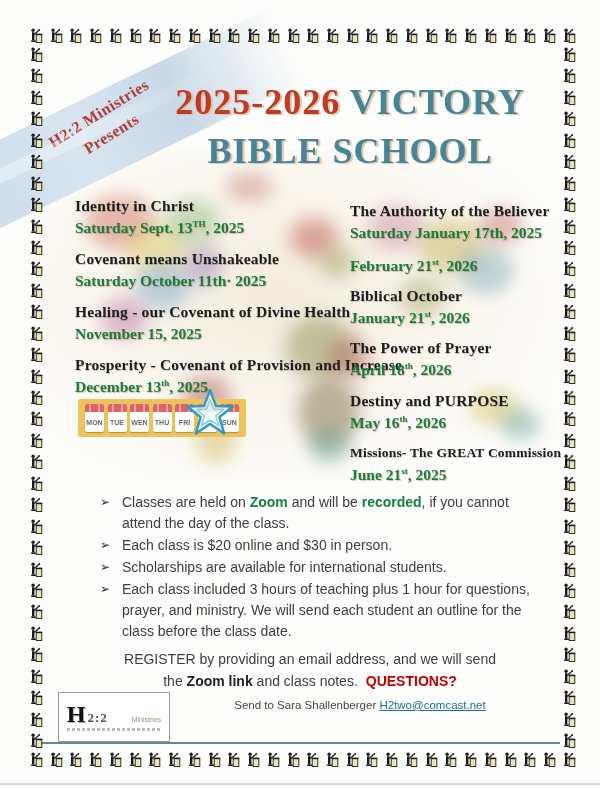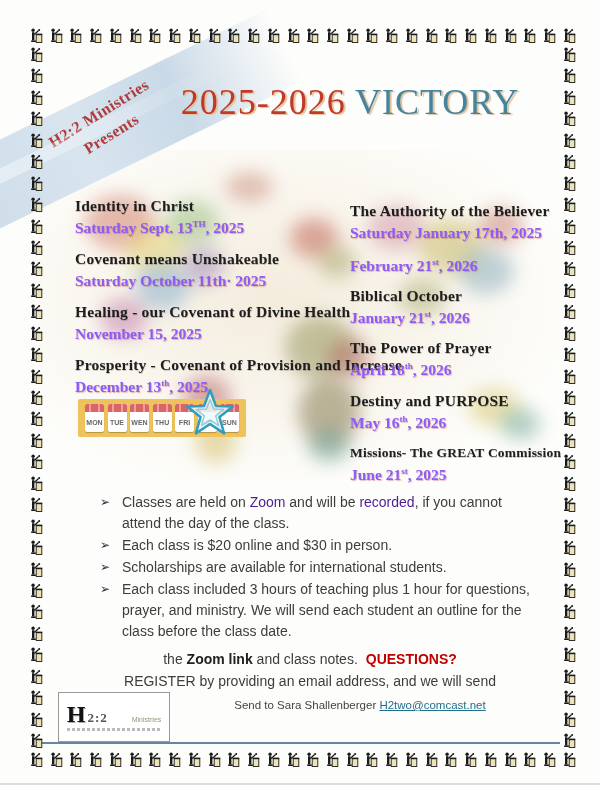--- a/index.html
+++ b/index.html
@@ -21,53 +21,53 @@
   .ribbon{position:absolute;left:-75px;top:88px;width:380px;height:80px;z-index:2;
     transform:rotate(-26deg);
     background:linear-gradient(90deg,#ccdbe8 0%,#d8e5ef 40%,#c9d9e7 68%,rgba(201,217,231,0) 100%);}
   .ribbon:after{content:"";position:absolute;left:0;top:26px;width:100%;height:14px;
     background:linear-gradient(90deg,rgba(255,255,255,.55),rgba(255,255,255,0) 85%);}
   .ribbon-text{position:absolute;left:98px;top:8px;width:170px;text-align:center;
     transform:rotate(-6deg);font-family:"Liberation Serif",serif;font-weight:bold;
     font-size:16px;color:#b13b3b;line-height:24px;letter-spacing:.5px;}
   
   .title-block{position:absolute;left:130px;top:78px;width:440px;text-align:center;z-index:3;
-    font-family:"Liberation Serif",serif;font-weight:normal;font-size:36px;line-height:49px;
+    font-family:"Liberation Serif",serif;font-weight:bold;font-size:36px;line-height:49px;
     letter-spacing:1px;}
   .t-red{color:#c13a27;text-shadow:2px 1px 1px #dfc3a0;}
   .t-teal{color:#45849b;text-shadow:2px 1px 1px #dfc3a0;}
   
   .col{position:absolute;z-index:3;}
   .col-left{left:75px;top:196px;width:300px;}
   .col-right{left:350px;top:201px;width:230px;}
   .cls{margin-bottom:12px;}
   .col-right .cls{margin-bottom:11px;}
   .cls-title{font-family:"Liberation Serif",serif;font-size:15.5px;font-weight:600;
     color:#1e1e1e;white-space:nowrap;line-height:19px;letter-spacing:.2px;
     text-shadow:.5px .5px 0 rgba(0,0,0,.2);}
   .cls-date{font-family:"Liberation Serif",serif;font-size:15.5px;font-weight:700;
-    color:#8b5cf6;white-space:nowrap;line-height:19px;
+    color:#15803d;white-space:nowrap;line-height:19px;
     text-shadow:1px 1px 1px rgba(180,60,60,.35);}
   .cls-date sup{font-size:9px;}
   .cls.small .cls-title{font-size:13.5px;}
   
   .calendar{position:absolute;left:78px;top:399px;width:168px;height:38px;background:#efc35c;
     display:flex;align-items:center;justify-content:space-between;padding:0 7px;
     box-sizing:border-box;border-radius:2px;z-index:3;}
   .tab{width:19px;height:28px;background:#fff;border-radius:2px;overflow:hidden;
     box-shadow:0 1px 1px rgba(0,0,0,.25);display:flex;flex-direction:column;}
   .tab-top{height:8px;background:linear-gradient(90deg,#d96565 0 4px,#ef9d9d 4px 6px,#d96565 6px 13px,#ef9d9d 13px 15px,#d96565 15px 19px);}
   .tab-label{flex:1;display:flex;align-items:center;justify-content:center;
     font-size:7px;font-weight:bold;color:#666;}
   .star{position:absolute;left:185px;top:389px;z-index:4;}
   
   .bullets{position:absolute;left:100px;top:492px;width:432px;font-size:14px;color:#3d3d3d;z-index:3;}
   .bl{display:flex;gap:8px;margin-bottom:1px;line-height:21px;}
   .mk{flex:0 0 14px;color:#1f2a38;font-size:12px;line-height:21px;}
-  .hl{color:#4c1d95;font-weight:normal;}
+  .hl{color:#15803d;font-weight:bold;}
   
   .register{position:absolute;left:70px;top:648px;width:480px;text-align:center;
     font-size:14px;color:#3d3d3d;line-height:22px;z-index:3;}
   .bb{font-weight:bold;color:#222;}
   .qq{font-weight:bold;color:#c00000;margin-left:8px;}
   .contact{position:absolute;left:195px;top:699px;width:330px;text-align:center;
     font-size:11.5px;color:#444;z-index:3;}
   .email{color:#1f6f8e;text-decoration:underline;cursor:pointer;text-align:center;}
   
   .logo{position:absolute;left:58px;top:692px;width:112px;height:50px;border:1px solid #999;
@@ -117,20 +117,21 @@
 
   <div class="ribbon">
     <div class="ribbon-text">
       <div>H2:2 Ministries</div>
       <div>Presents</div>
     </div>
   </div>
 
   <div class="title-block">
     <div><span class="t-red">2025-2026</span> <span class="t-teal">VICTORY</span></div>
+    <div class="t-teal">BIBLE SCHOOL</div>
   </div>
 
   <div class="col col-left">
     <div class="cls">
       <div class="cls-title">Identity in Christ</div>
       <div class="cls-date"><span>Saturday Sept. 13</span><sup>TH</sup><span>, 2025</span></div>
     </div>
     <div class="cls">
       <div class="cls-title">Covenant means Unshakeable</div>
       <div class="cls-date"><span>Saturday October 11th· 2025</span><sup></sup><span></span></div>
@@ -221,22 +222,22 @@
       <span class="mk">➢</span>
       <div>Scholarships are available for international students.</div>
     </div>
     <div class="bl">
       <span class="mk">➢</span>
       <div>Each class included 3 hours of teaching plus 1 hour for questions, prayer, and ministry. We will send each student an outline for the class before the class date.</div>
     </div>
   </div>
 
   <div class="register">
+    <div>REGISTER by providing an email address, and we will send</div>
     <div><span>the </span><span class="bb">Zoom link</span><span> and class notes.</span><span class="qq">QUESTIONS?</span></div>
-    <div>REGISTER by providing an email address, and we will send</div>
   </div>
 
   <div class="contact">
     <span>Send to Sara Shallenberger </span><a class="email">H2two@comcast.net</a>
   </div>
 
   <div class="logo">
     <div class="logo-row">
       <span class="logo-h">H</span>
       <span class="logo-num">2:2</span>

